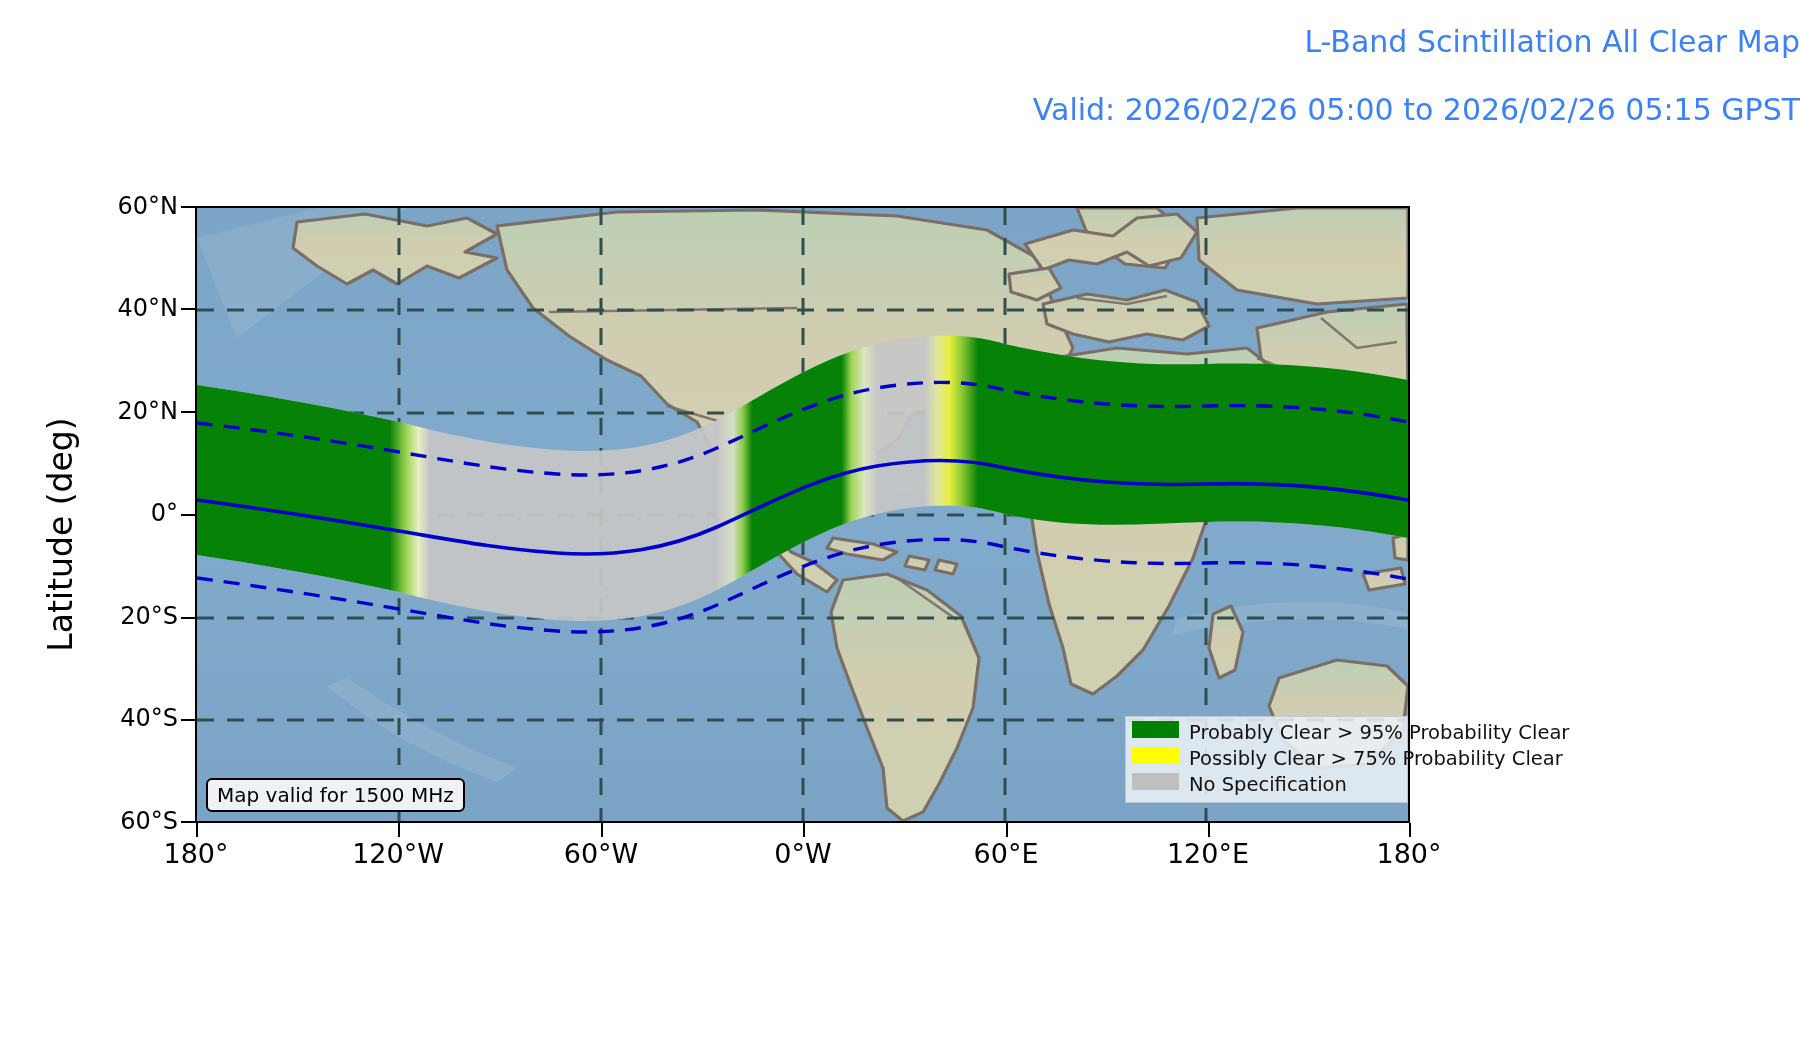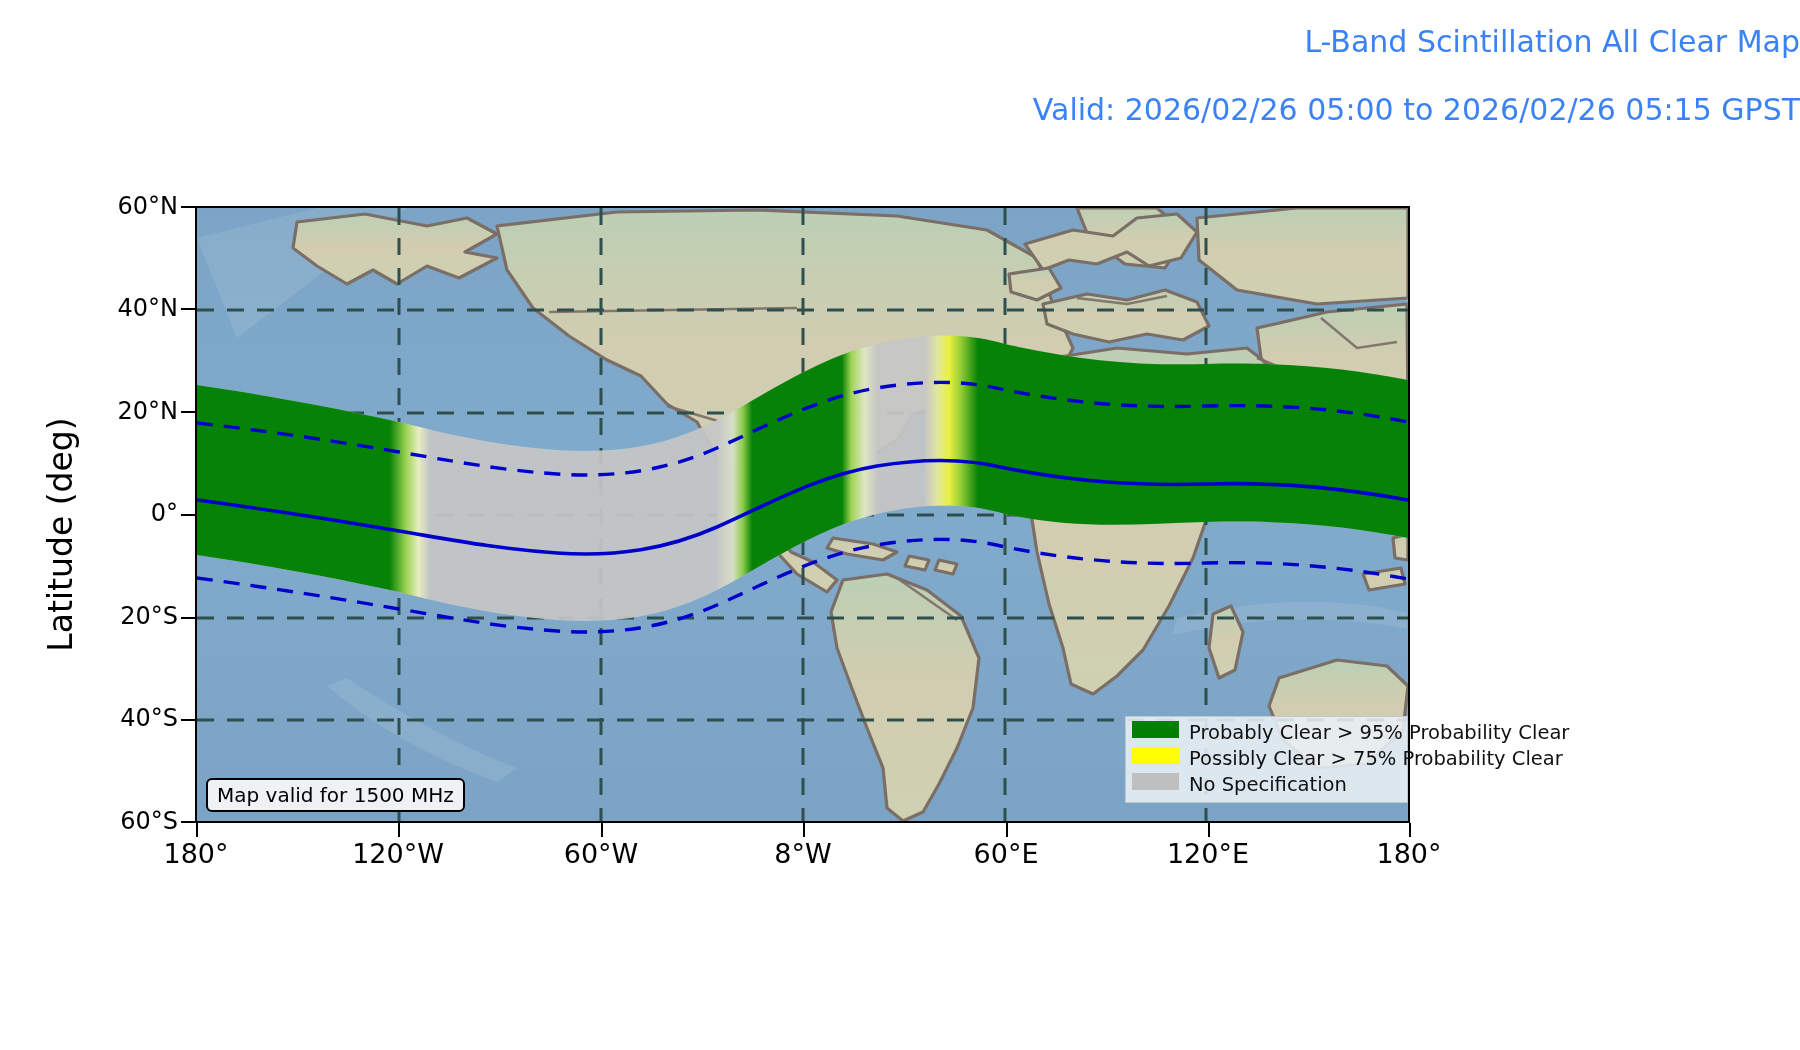--- a/index.html
+++ b/index.html
@@ -65,21 +65,21 @@
   <div class="tickmark ytickmark" style="top:308px"></div>
   <div class="tickmark ytickmark" style="top:411px"></div>
   <div class="tickmark ytickmark" style="top:514px"></div>
   <div class="tickmark ytickmark" style="top:617px"></div>
   <div class="tickmark ytickmark" style="top:719px"></div>
   <div class="tickmark ytickmark" style="top:821px"></div>
 
   <div class="xtick" style="left:196px;top:838px">180°</div>
   <div class="xtick" style="left:398px;top:838px">120°W</div>
   <div class="xtick" style="left:601px;top:838px">60°W</div>
-  <div class="xtick" style="left:803px;top:838px">8°W</div>
+  <div class="xtick" style="left:803px;top:838px">0°W</div>
   <div class="xtick" style="left:1006px;top:838px">60°E</div>
   <div class="xtick" style="left:1208px;top:838px">120°E</div>
   <div class="xtick" style="left:1409px;top:838px">180°</div>
 
   <div class="tickmark xtickmark" style="left:196px"></div>
   <div class="tickmark xtickmark" style="left:398px"></div>
   <div class="tickmark xtickmark" style="left:601px"></div>
   <div class="tickmark xtickmark" style="left:803px"></div>
   <div class="tickmark xtickmark" style="left:1006px"></div>
   <div class="tickmark xtickmark" style="left:1208px"></div>

